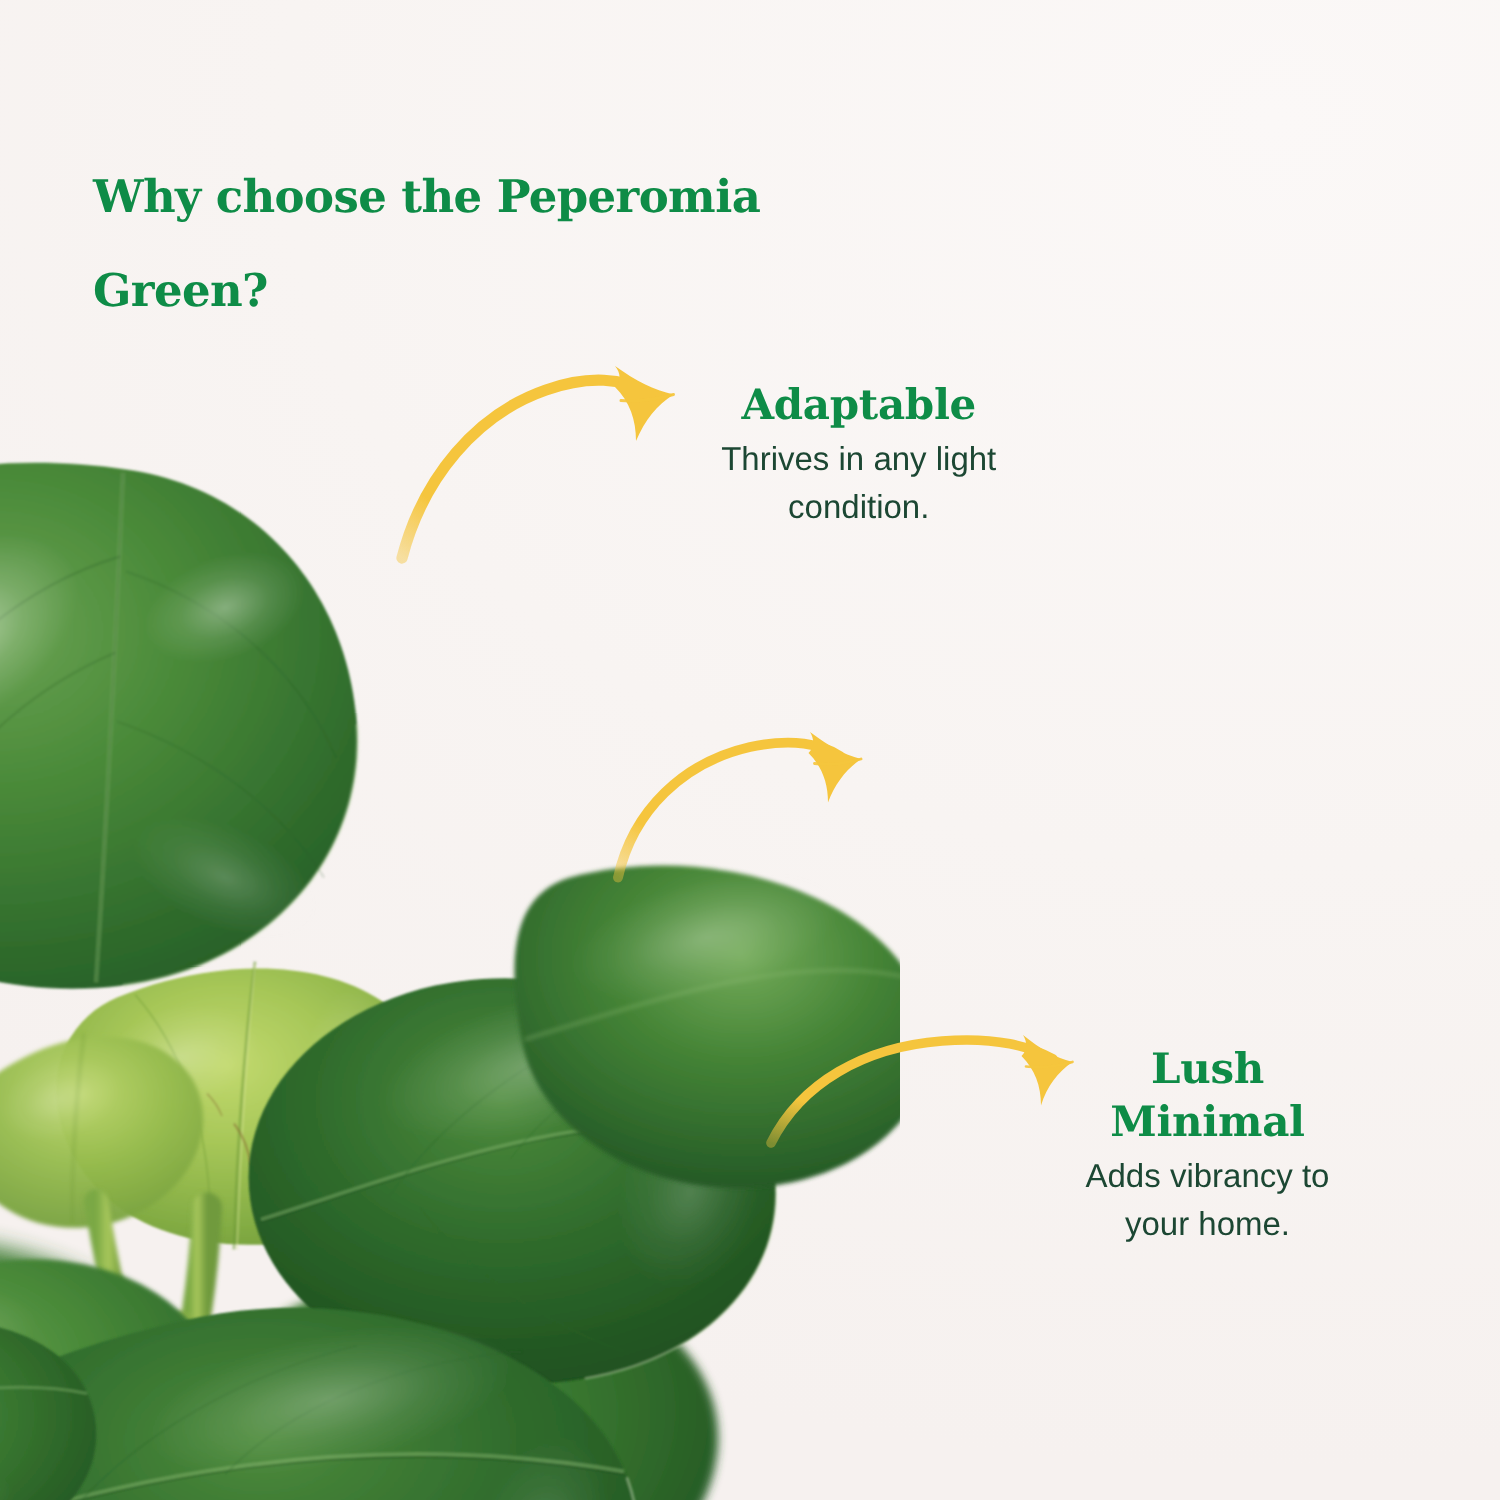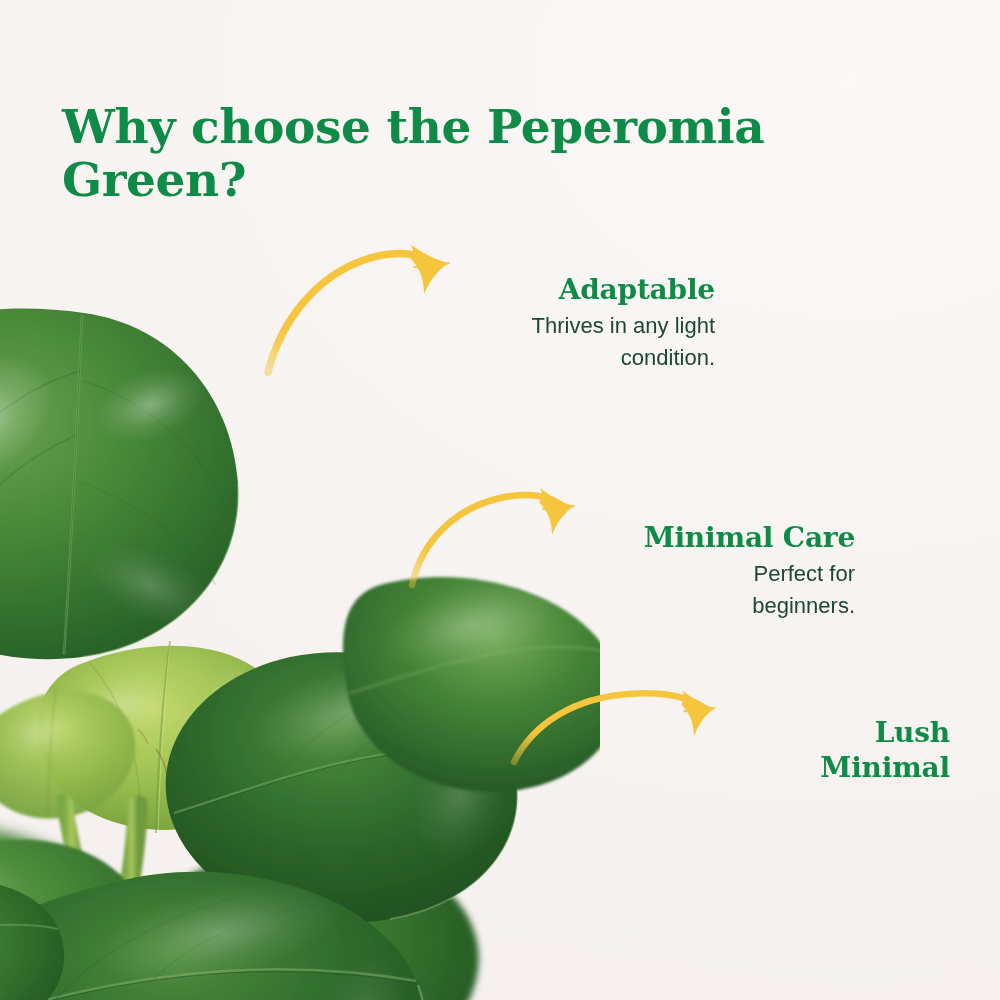--- a/index.html
+++ b/index.html
@@ -20,29 +20,29 @@
     background:
       radial-gradient(120% 90% at 85% 8%, #fbf8f7 0%, #f8f4f2 55%, #f6f1ef 100%);
     pointer-events:none;
   }
 
   
   .title{
     position:absolute;left:62px;top:100px;width:760px;
     font-family:"DejaVu Serif","Liberation Serif",serif;
     font-weight:700;
-    font-size:47px;
-    line-height:53px;
+    font-size:30px;
+    line-height:63px;
     letter-spacing:-0.4px;
     color:#0e8c47;
     white-space:pre-line;
   }
 
   
-  .callout{position:absolute;text-align:right;margin-top:20px;}
+  .callout{position:absolute;text-align:center;}
   .callout .ch{
     font-family:"DejaVu Serif","Liberation Serif",serif;
     font-weight:700;
     font-size:28px;
     line-height:35px;
     color:#0e8c47;
     letter-spacing:-0.2px;
     white-space:pre-line;
     margin:0 0 3px 0;
   }
@@ -363,24 +363,21 @@
 
   <div class="title">Why choose the Peperomia
 Green?</div>
 
   <div class="callout" id="callout-1">
     <div class="ch">Adaptable</div>
     <div class="cb">Thrives in any light
 condition.</div>
   </div>
 
-  <div class="callout" id="callout-2">
-    <div class="ch">Minimal Care</div>
-    <div class="cb">Perfect for
-beginners.</div>
-  </div>
 
   <div class="callout" id="callout-3">
     <div class="ch">Lush
 Minimal</div>
+    <div class="cb">Adds vibrancy to
+your home.</div>
   </div>
 
 </div>
 
 </body></html>

